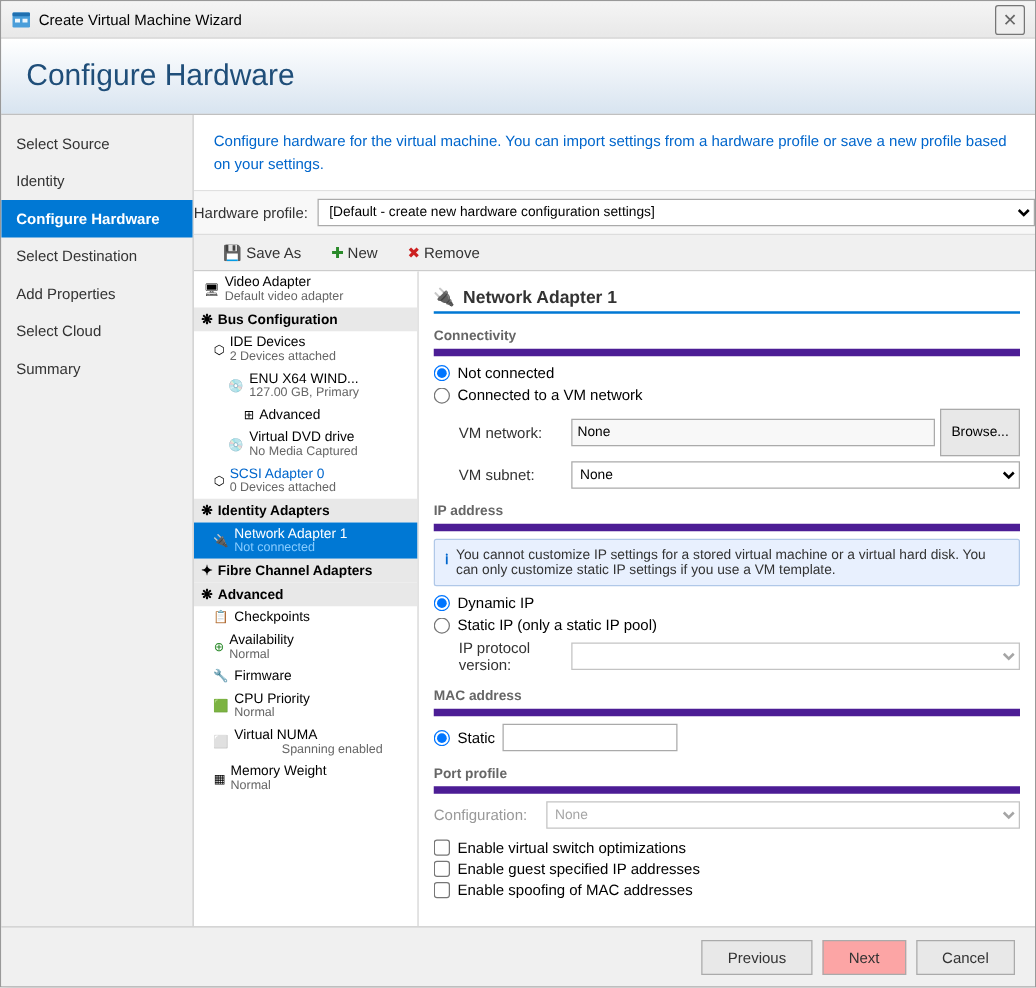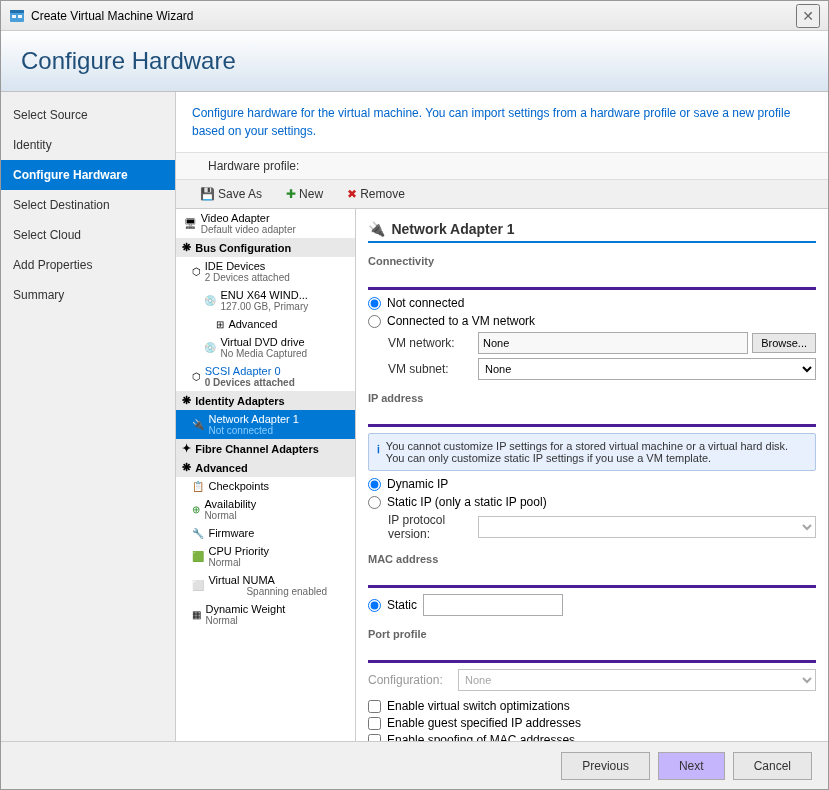--- a/index.html
+++ b/index.html
@@ -10,71 +10,71 @@
     .title-bar { height: 30px; background: linear-gradient(to bottom, #f5f5f5, #e8e8e8); border-bottom: 1px solid #ccc; display: flex; align-items: center; padding: 0 8px; }
     .title-bar-icon { width: 16px; height: 16px; margin-right: 6px; }
     .title-bar-text { font-size: 12px; color: #000; flex: 1; }
     .title-bar-close { width: 24px; height: 24px; display: flex; align-items: center; justify-content: center; cursor: pointer; font-size: 14px; color: #666; }
 
     .header { background: linear-gradient(to bottom, #ffffff, #d8e4f0); padding: 16px 20px; border-bottom: 1px solid #c0c0c0; }
     .header-title { font-size: 24px; color: #1f4e79; font-weight: 300; }
 
     .main-content { display: flex; flex: 1; overflow: hidden; }
 
-    .sidebar { width: 175px; background: #f0f0f0; border-right: 1px solid #ccc; padding: 8px 0; }
+    .sidebar { width: 154px; background: #f0f0f0; border-right: 1px solid #ccc; padding: 8px 0; }
     .sidebar-item { padding: 8px 12px; cursor: pointer; color: #333; font-size: 12px; }
     .sidebar-item.active { background: #0078d4; color: #fff; font-weight: 600; }
 
     .content { flex: 1; display: flex; flex-direction: column; overflow: hidden; }
 
     .description { padding: 12px 16px; color: #0066cc; font-size: 12px; line-height: 1.5; border-bottom: 1px solid #e0e0e0; background: #fff; }
 
-    .toolbar-row { padding: 6px 32px; background: #f8f8f8; border-bottom: 1px solid #ddd; display: flex; align-items: center; gap: 4px; }
+    .toolbar-row { padding: 6px 0; background: #f8f8f8; border-bottom: 1px solid #ddd; display: flex; align-items: center; gap: 4px; }
     .profile-label { font-size: 12px; color: #333; margin-right: 4px; }
     .profile-select { flex: 1; height: 22px; border: 1px solid #aaa; background: #fff; font-size: 11px; padding: 0 4px; }
 
     .toolbar { padding: 4px 16px; background: #f0f0f0; border-bottom: 1px solid #ccc; display: flex; align-items: center; gap: 8px; }
     .toolbar-btn { display: flex; align-items: center; gap: 3px; padding: 3px 8px; background: transparent; border: none; cursor: pointer; font-size: 12px; color: #333; }
 
     .panels-container { display: flex; flex: 1; overflow: hidden; }
 
     .tree-panel { width: 180px; border-right: 1px solid #ccc; overflow-y: auto; background: #fff; }
     .tree-item { padding: 3px 6px; cursor: pointer; font-size: 11px; display: flex; align-items: center; gap: 4px; }
     .tree-item.selected { background: #0078d4; color: #fff; }
     .tree-item.selected .tree-sub { color: #cce0ff; }
     .tree-section { background: #e8e8e8; padding: 3px 6px; font-weight: 600; font-size: 11px; display: flex; align-items: center; gap: 4px; }
     .tree-sub { font-size: 10px; color: #666; display: block; padding-left: 20px; }
 
     .detail-panel { flex: 1; overflow-y: auto; background: #fff; padding: 12px; }
 
     .detail-header { font-size: 14px; font-weight: 600; color: #333; border-bottom: 2px solid #0078d4; padding-bottom: 4px; margin-bottom: 12px; display: flex; align-items: center; gap: 6px; }
 
-    .section-label { font-size: 11px; color: #666; font-weight: 600; margin: 12px 0 6px 0; border-bottom: 3px solid #4c1d95; padding-bottom: 20px; }
+    .section-label { font-size: 11px; color: #666; font-weight: 600; margin: 12px 0 6px 0; border-bottom: 6px solid #4c1d95; padding-bottom: 4px; }
 
     .radio-row { display: flex; align-items: center; gap: 6px; margin: 4px 0; font-size: 12px; }
     .radio-row input[type="radio"] { margin: 0; }
 
     .field-row { display: flex; align-items: center; margin: 4px 0; }
     .field-label { width: 90px; font-size: 12px; color: #333; }
     .field-input { flex: 1; height: 22px; border: 1px solid #aaa; background: #f8f8f8; font-size: 11px; padding: 0 4px; }
-    .field-btn { height: 20px; padding: 0 8px; background: #e8e8e8; border: 1px solid #aaa; cursor: pointer; font-size: 11px; margin-left: 4px; }
+    .field-btn { height: 38px; padding: 0 8px; background: #e8e8e8; border: 1px solid #aaa; cursor: pointer; font-size: 11px; margin-left: 4px; }
     .field-select { flex: 1; height: 22px; border: 1px solid #aaa; background: #fff; font-size: 11px; padding: 0 2px; }
 
     .info-box { background: #e8f0fe; border: 1px solid #b0c8e8; border-radius: 2px; padding: 6px 8px; margin: 6px 0; font-size: 11px; color: #333; display: flex; gap: 6px; }
     .info-icon { color: #0066cc; font-weight: bold; flex-shrink: 0; margin-top: 1px; }
 
-    .checkbox-row { display: flex; align-items: center; gap: 6px; margin: 3px 0; font-size: 12px; }
+    .checkbox-row { display: flex; gap: 6px; margin: 3px 0; font-size: 12px; }
     .checkbox-row input { margin: 0; }
 
     .mac-row { display: flex; align-items: center; gap: 6px; margin: 4px 0; }
     .mac-input { width: 140px; height: 22px; border: 1px solid #aaa; background: #fff; font-size: 11px; padding: 0 4px; }
 
     .footer { height: 48px; background: #f0f0f0; border-top: 1px solid #ccc; display: flex; align-items: center; justify-content: flex-end; padding: 0 16px; gap: 8px; }
     .footer-btn { height: 28px; padding: 0 20px; background: #e8e8e8; border: 1px solid #aaa; cursor: pointer; font-size: 12px; color: #333; }
-    .footer-btn.primary { background: #c4b5fd; }
+    .footer-btn.primary { background: #fca5a5; }
 
     
     ::-webkit-scrollbar { width: 14px; }
     ::-webkit-scrollbar-track { background: #f0f0f0; }
     ::-webkit-scrollbar-thumb { background: #b0b0b0; border: 3px solid #f0f0f0; }
   </style>
 </head>
 <body>
 
 <div class="window">
@@ -96,31 +96,34 @@
     <div class="header-title">Configure Hardware</div>
   </div>
 
   <div class="main-content">
 
     <div class="sidebar">
       <div class="sidebar-item">Select Source</div>
       <div class="sidebar-item">Identity</div>
       <div class="sidebar-item active">Configure Hardware</div>
       <div class="sidebar-item">Select Destination</div>
+      <div class="sidebar-item">Add Properties</div>
       <div class="sidebar-item">Select Cloud</div>
-      <div class="sidebar-item">Add Properties</div>
       <div class="sidebar-item">Summary</div>
     </div>
 
     <div class="content">
 
       <div class="description">Configure hardware for the virtual machine. You can import settings from a hardware profile or save a new profile based on your settings.</div>
 
       <div class="toolbar-row">
         <span class="profile-label">Hardware profile:</span>
+        <select class="profile-select">
+          <option>[Default - create new hardware configuration settings]</option>
+        </select>
       </div>
 
       <div class="toolbar">
         <button class="toolbar-btn">
           <span style="color:#1a6496;">💾</span>
           <span>Save As</span>
         </button>
         <button class="toolbar-btn">
           <span style="color:#2a8a2a;">✚</span>
           <span>New</span>
@@ -174,21 +177,21 @@
             <div>
               <span>Virtual DVD drive</span>
               <span class="tree-sub" style="padding-left:0;">No Media Captured</span>
             </div>
           </div>
 
           <div class="tree-item" style="padding-left:16px;">
             <span style="font-size:10px;">⬡</span>
             <div>
               <span style="color:#0066cc;">SCSI Adapter 0</span>
-              <span class="tree-sub" style="padding-left:0;font-weight:bold;">0 Devices attached</span>
+              <span class="tree-sub" style="padding-left:0;">0 Devices attached</span>
             </div>
           </div>
 
           <div class="tree-section">
             <span>❋</span>
             <span>Identity Adapters</span>
           </div>
 
           <div class="tree-item selected" style="padding-left:16px;">
             <span style="font-size:10px;">🔌</span>
@@ -238,21 +241,21 @@
             <span style="font-size:10px;">⬜</span>
             <div>
               <span>Virtual NUMA</span>
               <span class="tree-sub" style="padding-left:0;margin-left:38px;">Spanning enabled</span>
             </div>
           </div>
 
           <div class="tree-item" style="padding-left:16px;">
             <span style="font-size:10px;">▦</span>
             <div>
-              <span>Dynamic Weight</span>
+              <span>Memory Weight</span>
               <span class="tree-sub" style="padding-left:0;">Normal</span>
             </div>
           </div>
         </div>
 
         <div class="detail-panel">
           <div class="detail-header">
             <span>🔌</span>
             <span>Network Adapter 1</span>
           </div>

